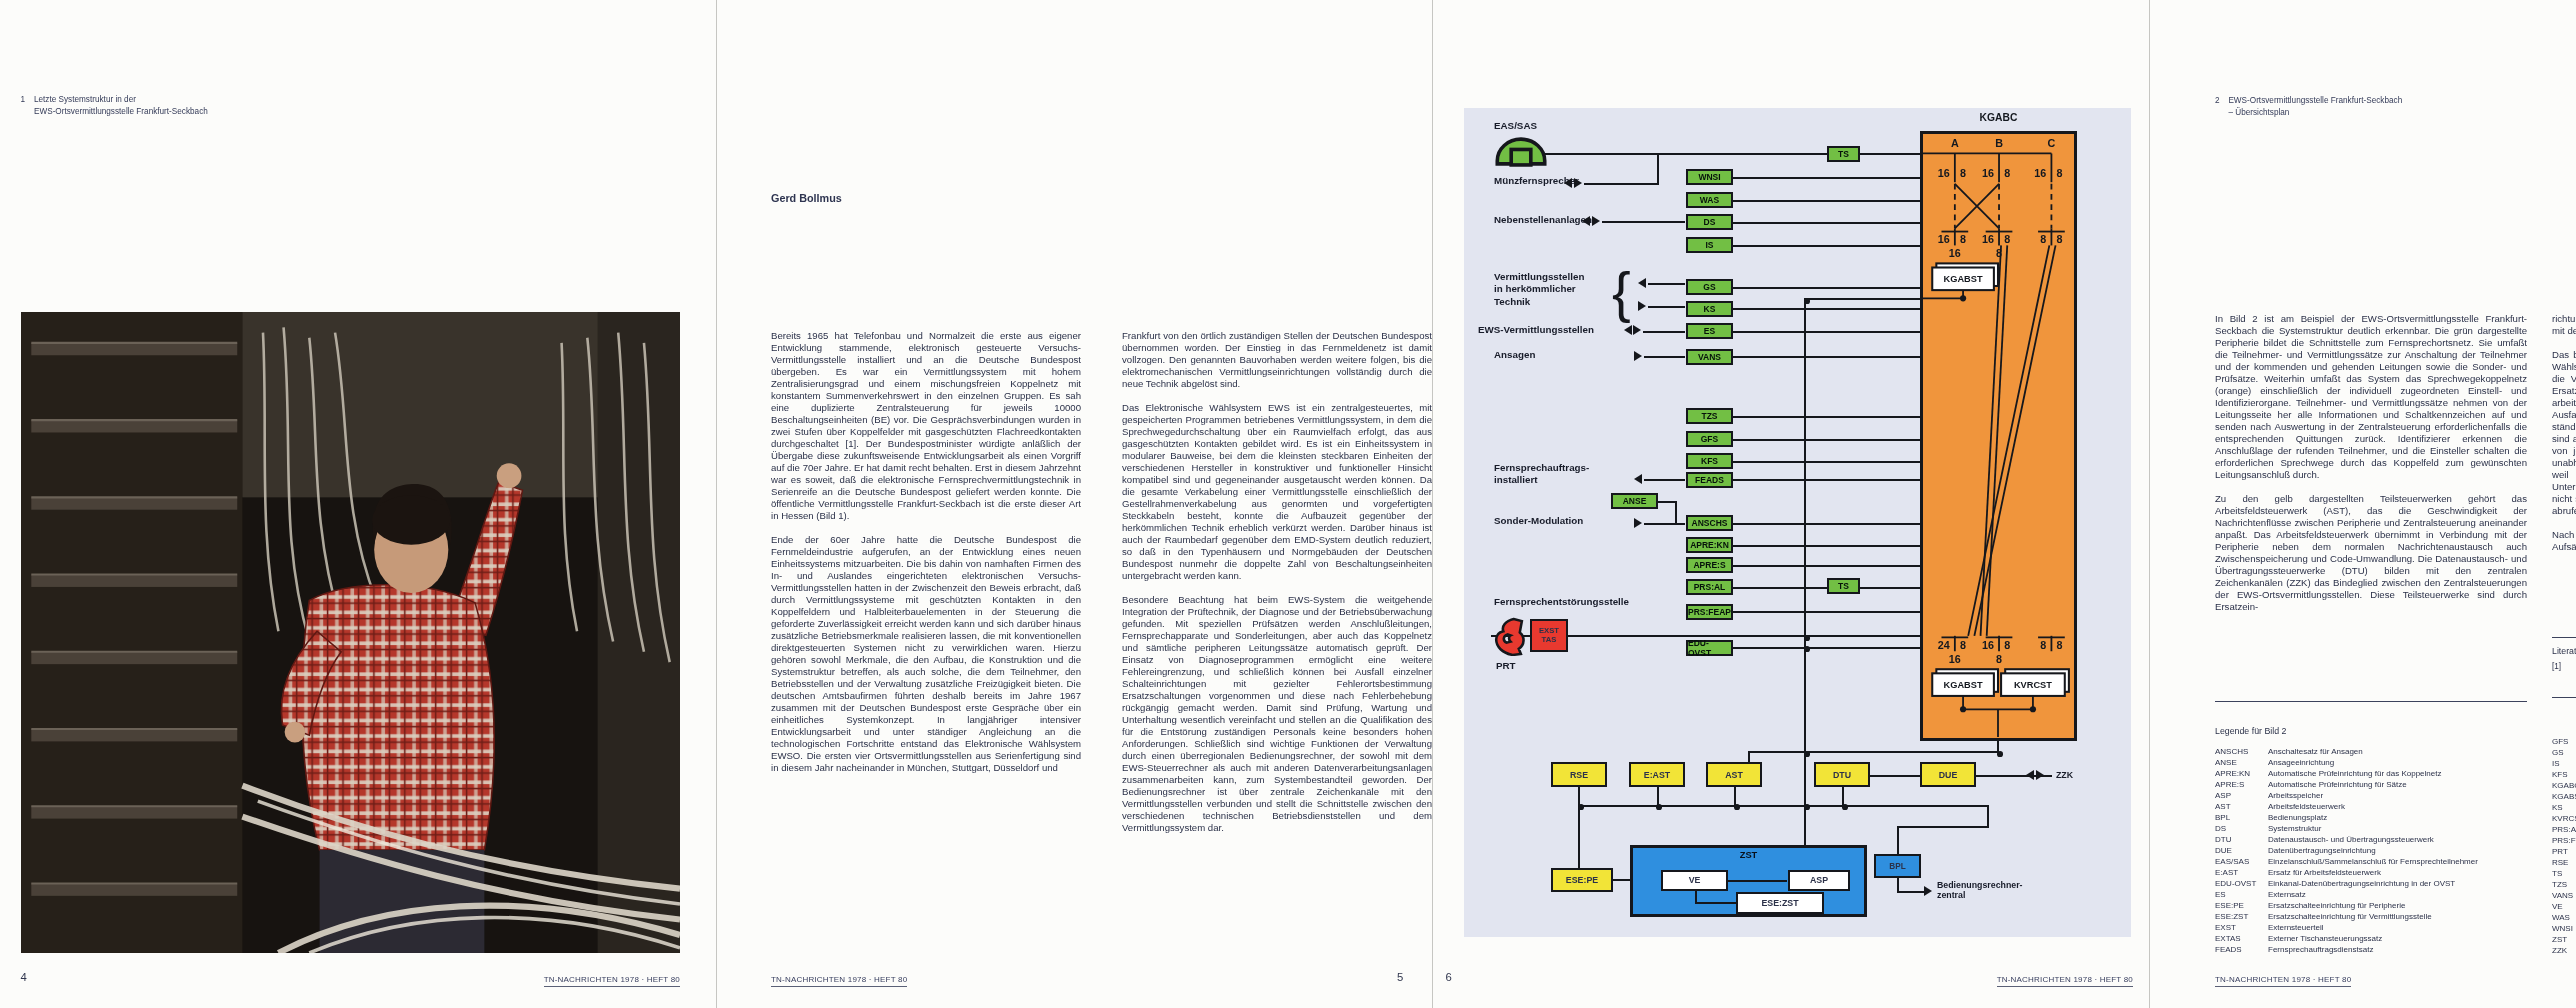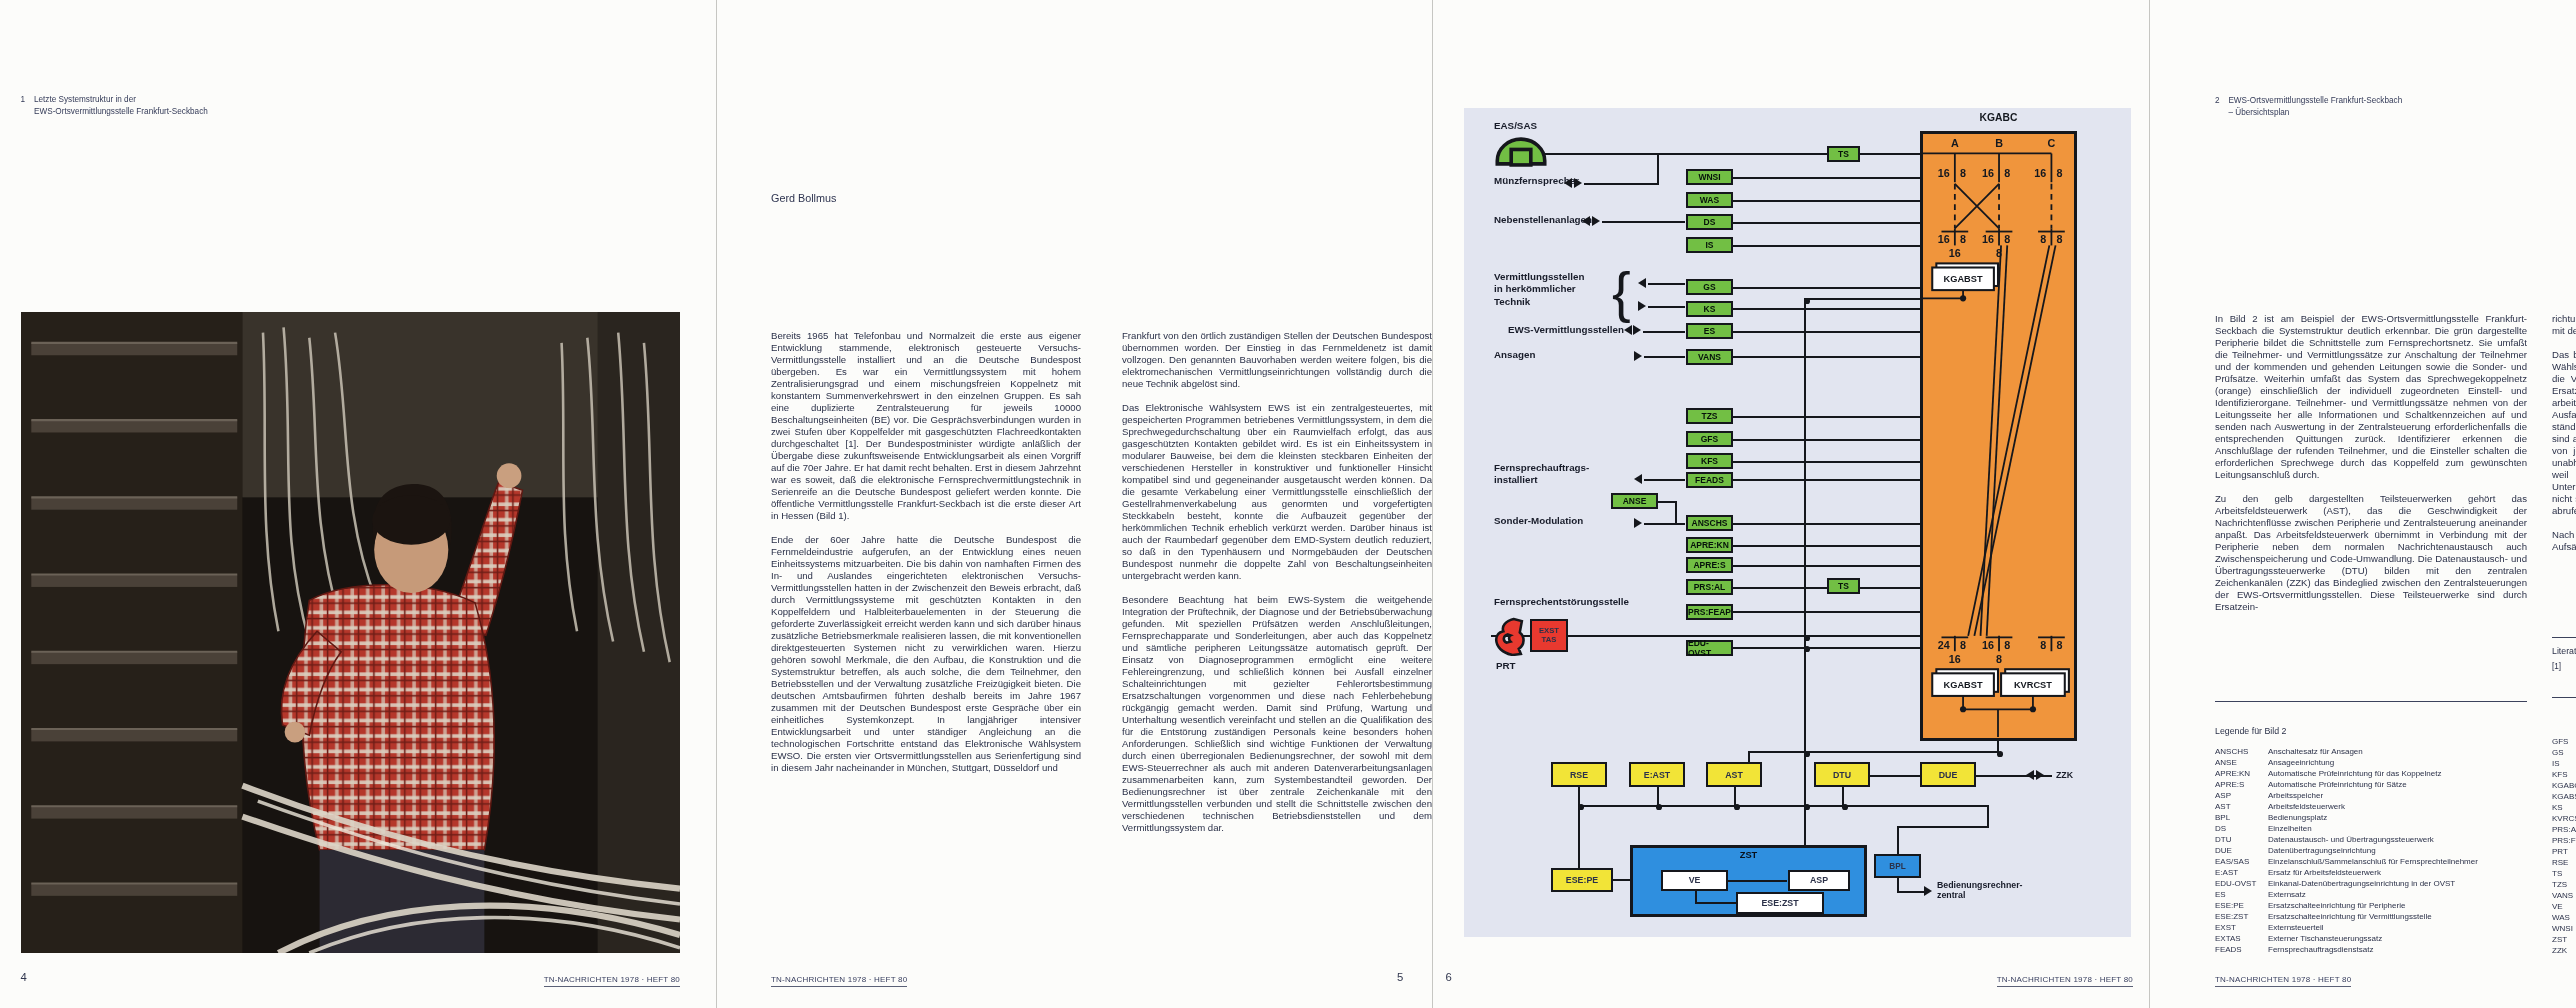--- a/index.html
+++ b/index.html
@@ -3,21 +3,21 @@
 <meta charset="utf-8">
 <style>
   html,body{margin:0;padding:0;background:#e9e9e7;}
   #canvas{position:relative;width:2867px;height:1008px;background:#fff;overflow:hidden;
           font-family:"Liberation Sans","DejaVu Sans",sans-serif;color:#2b3149;}
   .page{position:absolute;top:0;height:1008px;width:717px;background:#fcfcfa;}
   .sep{position:absolute;top:0;width:1.5px;height:1008px;background:#c6c6c2;}
   .cap{position:absolute;font-size:8.2px;line-height:12px;color:#343b58;}
   .cap .n{display:inline-block;width:13.4px;}
   .title{position:absolute;font-size:20.6px;line-height:24px;font-weight:bold;color:#272d47;letter-spacing:0.1px;}
-  .author{position:absolute;font-size:10.8px;color:#2e3450;}
+  .author{position:absolute;font-size:10.8px;color:#2e3450;font-weight:bold;}
   .bodycol{position:absolute;width:310px;font-size:9.6px;line-height:12px;text-align:justify;color:#2b3149;}
   .bodycol p{margin:0 0 12px 0;}
   .footer{position:absolute;font-size:8px;color:#3a4060;letter-spacing:0.2px;}
   .footer span{border-bottom:1px solid #5a6076;padding-bottom:1.5px;}
   .pagenum{position:absolute;font-size:11.3px;color:#30364e;}
   .smallrule{position:absolute;height:1px;background:#3c425c;}
   .h3{position:absolute;font-size:8.8px;color:#2b3149;}
   .lit{position:absolute;width:289px;font-size:8.2px;line-height:10.3px;color:#2b3149;display:flex;}
   .lit .rn{width:29px;flex:none;}
   .legend{position:absolute;font-size:8px;color:#2b3149;}
@@ -163,21 +163,21 @@
         <rect x="33" y="30" width="38" height="30" fill="#72bf44" stroke="#15171c" stroke-width="7"></rect>
       </svg>
       <div class="lbl" style="left:30px;top:67px">Münzfernsprecher</div>
       <div class="lbl" style="left:30px;top:106px">Nebenstellenanlagen</div>
       <div class="lbl" style="left:30px;top:163px">
         <span>Vermittlungsstellen</span><br>
         <span>in herkömmlicher</span><br>
         <span>Technik</span>
       </div>
       <div style="position:absolute;left:148px;top:158px;font-size:56px;line-height:52px;color:#15171c;font-weight:normal;z-index:3">{</div>
-      <div class="lbl" style="left:44px;top:216px">EWS-Vermittlungsstellen</div>
+      <div class="lbl" style="left:14px;top:216px">EWS-Vermittlungsstellen</div>
       <div class="lbl" style="left:30px;top:241px">Ansagen</div>
       <div class="lbl" style="left:30px;top:354px">
         <span>Fernsprechauftrags-</span><br>
         <span>installiert</span>
       </div>
       <div class="lbl" style="left:30px;top:407px">Sonder-Modulation</div>
       <div class="lbl" style="left:30px;top:488px">Fernsprechentstörungsstelle</div>
       <div class="lbl" style="left:32px;top:552px">PRT</div>
 
       <svg style="position:absolute;left:26px;top:509px;z-index:4" width="36" height="39" viewBox="0 0 70 76">
@@ -453,21 +453,21 @@
         <div class="lrow">
         <span class="labbr">AST</span>
         <span class="ldef">Arbeitsfeldsteuerwerk</span>
       </div>
         <div class="lrow">
         <span class="labbr">BPL</span>
         <span class="ldef">Bedienungsplatz</span>
       </div>
         <div class="lrow">
         <span class="labbr">DS</span>
-        <span class="ldef">Einzelheiten</span>
+        <span class="ldef">Systemstruktur</span>
       </div>
         <div class="lrow">
         <span class="labbr">DTU</span>
         <span class="ldef">Datenaustausch- und Übertragungssteuerwerk</span>
       </div>
         <div class="lrow">
         <span class="labbr">DUE</span>
         <span class="ldef">Datenübertragungseinrichtung</span>
       </div>
         <div class="lrow">

